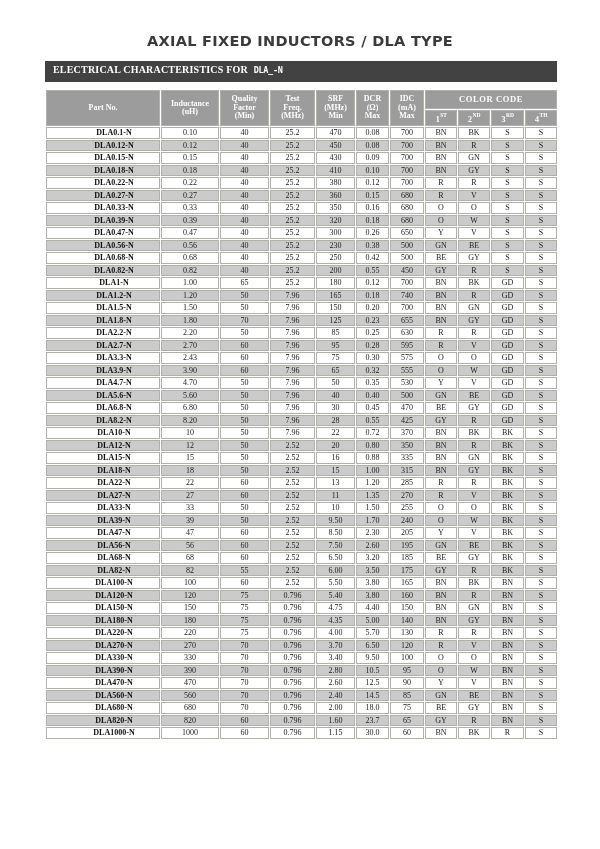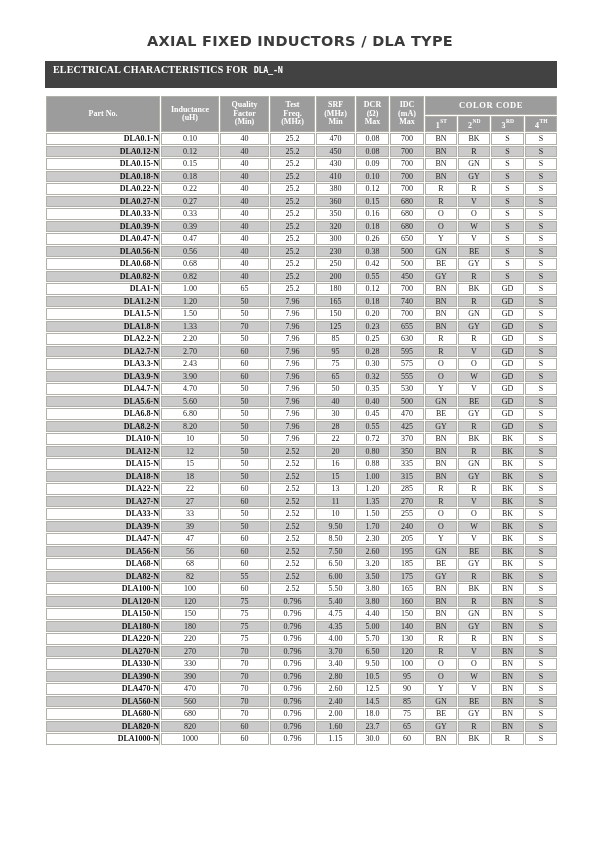--- a/index.html
+++ b/index.html
@@ -9,21 +9,21 @@
     -webkit-font-smoothing:antialiased;
   }
   .page{position:relative;width:600px;height:849px;overflow:hidden;}
   .title{
     margin:0;padding-top:33px;text-align:center;
     font-family:"DejaVu Sans", sans-serif;font-weight:bold;
     font-size:14.5px;letter-spacing:.3px;color:#3b3b3b;
   }
   .content{margin:12px 0 0 45px;width:512px;}
   .bar{
-    box-sizing:border-box;width:512px;height:27px;line-height:17px;
+    box-sizing:border-box;width:512px;height:21px;line-height:17px;
     background:#424242;color:#ffffff;padding-left:8px;
     font-family:"Liberation Serif", serif;font-weight:bold;font-size:10px;
     letter-spacing:.2px;margin-bottom:7px;
   }
   .bar .family{
     font-family:"DejaVu Sans Mono", monospace;
     font-size:8.5px;letter-spacing:-.3px;margin-left:3px;
   }
   table{
     border-collapse:separate;border-spacing:1px;
@@ -38,21 +38,21 @@
     font-size:8px;line-height:8.6px;text-align:center;vertical-align:middle;
     white-space:pre-line;padding:1px 0;
   }
   thead th.cc{font-size:8.5px;letter-spacing:.6px;height:19px;margin-top:21px;}
   thead tr.ordinals th{height:15px;font-size:8px;}
   thead sup{font-size:5.5px;position:relative;top:-1px;left:.5px;}
   tbody td{
     height:11.5px;line-height:9.2px;font-size:8px;color:#1c1c1c;
     text-align:center;background:#ffffff;
   }
-  tbody td.part{text-align:right;padding-left:22px;font-weight:bold;color:#111;}
+  tbody td.part{text-align:center;padding-left:22px;font-weight:bold;color:#111;}
   tbody tr:nth-child(even) td{background:#cbcbcb;}
 </style>
 </head>
 <body>
 
 <div class="page">
   <h1 class="title">AXIAL FIXED INDUCTORS / DLA TYPE</h1>
 
   <div class="content">
     <div class="bar">
@@ -294,21 +294,21 @@
             <td>150</td>
             <td>0.20</td>
             <td>700</td>
             <td>BN</td>
             <td>GN</td>
             <td>GD</td>
             <td>S</td>
           </tr>
           <tr>
             <td class="part">DLA1.8-N</td>
-            <td>1.33</td>
+            <td>1.80</td>
             <td>70</td>
             <td>7.96</td>
             <td>125</td>
             <td>0.23</td>
             <td>655</td>
             <td>BN</td>
             <td>GY</td>
             <td>GD</td>
             <td>S</td>
           </tr>

